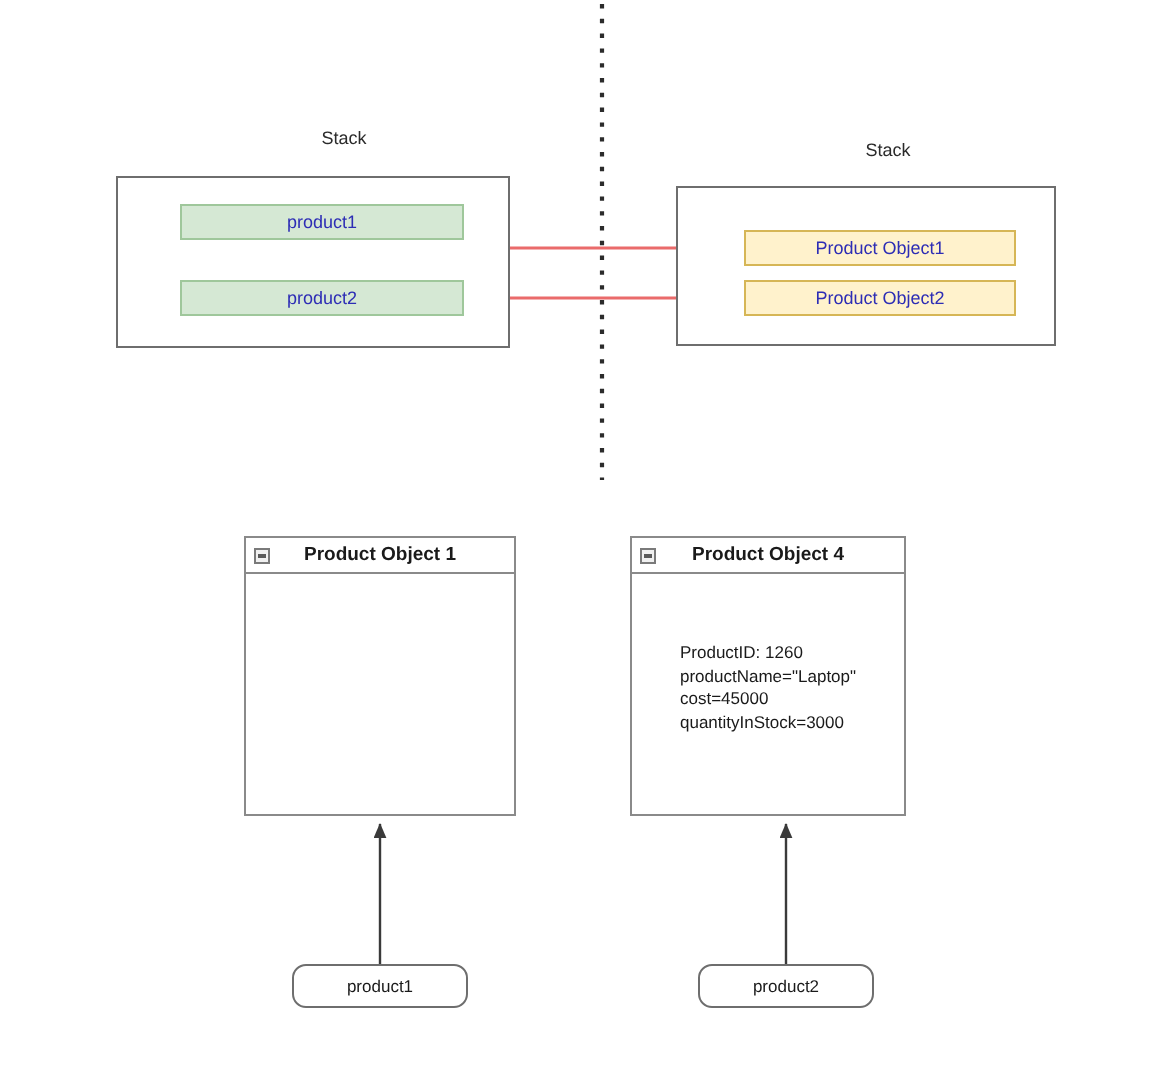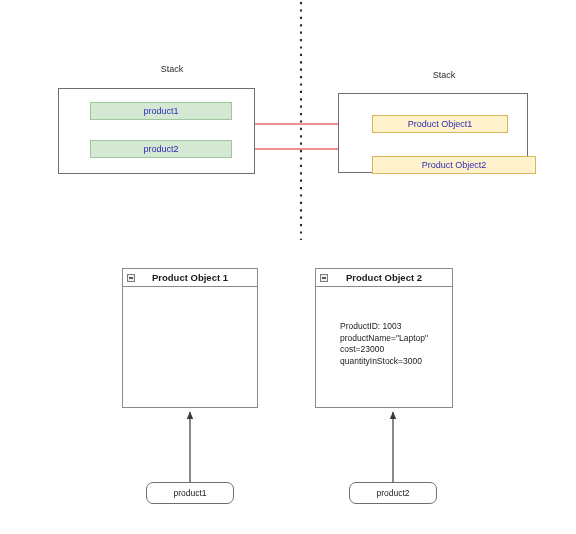--- a/index.html
+++ b/index.html
@@ -191,41 +191,41 @@
   </div>
 
   <div class="abs region-title" style="left:384px; top:70px; width:120px;">Stack</div>
 
   <div class="abs region-box" style="left:338px; top:93px; width:190px; height:80px;"></div>
 
   <div class="abs obj-slot" style="left:372px; top:115px; width:136px; height:18px;">
     <span>Product Object1</span>
   </div>
 
-  <div class="abs obj-slot" style="left:372px; top:140px; width:164px; height:18px;margin-top:16px;">
+  <div class="abs obj-slot" style="left:372px; top:140px; width:136px; height:18px;">
     <span>Product Object2</span>
   </div>
 
   <div class="abs obj-card" style="left:122px; top:268px; width:136px; height:140px;">
     <div class="obj-card-header">
       <span class="collapse-icon"></span>
       <span class="obj-card-title">Product Object 1</span>
     </div>
   </div>
 
   <div class="abs obj-card" style="left:315px; top:268px; width:138px; height:140px;">
     <div class="obj-card-header">
       <span class="collapse-icon"></span>
-      <span class="obj-card-title">Product Object 2</span>
+      <span class="obj-card-title">Product Object 4</span>
     </div>
     <div class="obj-card-body">
       <div class="obj-fields">
-        <div>ProductID: 1003</div>
+        <div>ProductID: 1260</div>
         <div>productName="Laptop"</div>
-        <div>cost=23000</div>
+        <div>cost=45000</div>
         <div>quantityInStock=3000</div>
       </div>
     </div>
   </div>
 
   <div class="abs ref-pill" style="left:146px; top:482px; width:88px; height:22px;">
     <span>product1</span>
   </div>
 
   <div class="abs ref-pill" style="left:349px; top:482px; width:88px; height:22px;">

